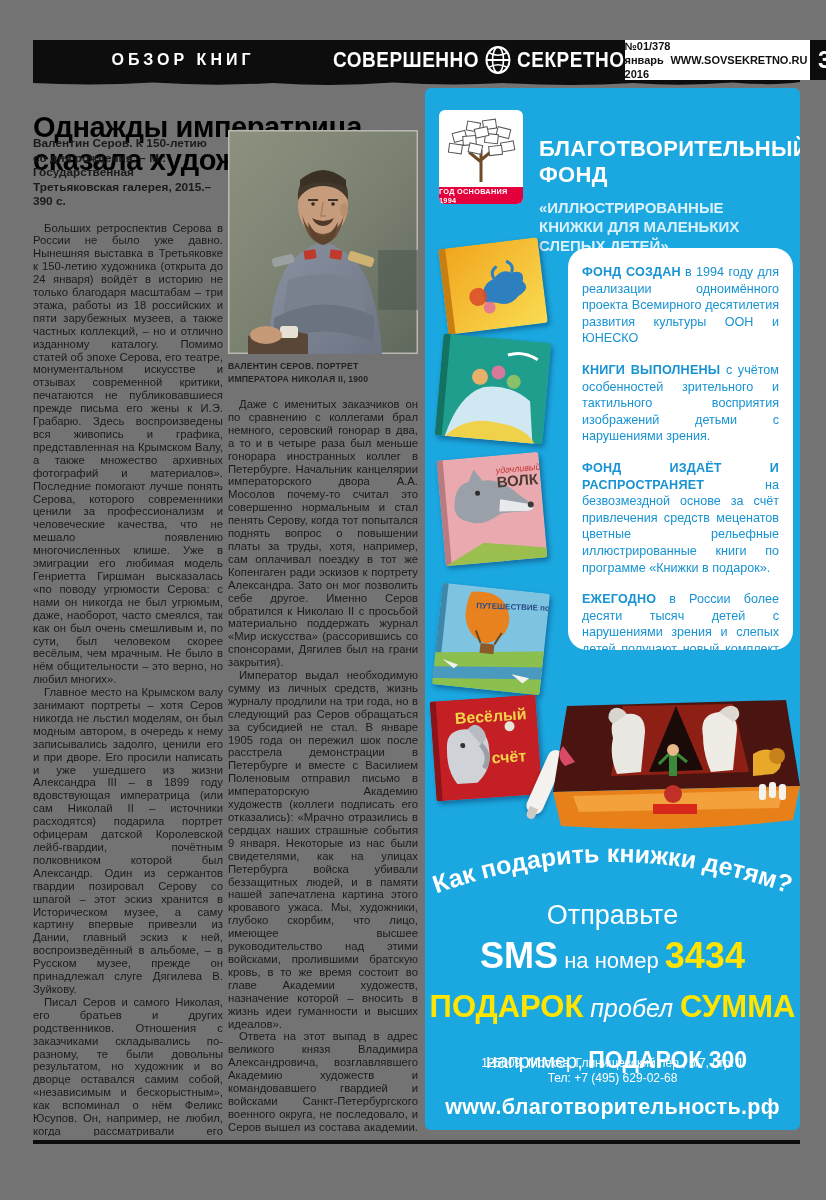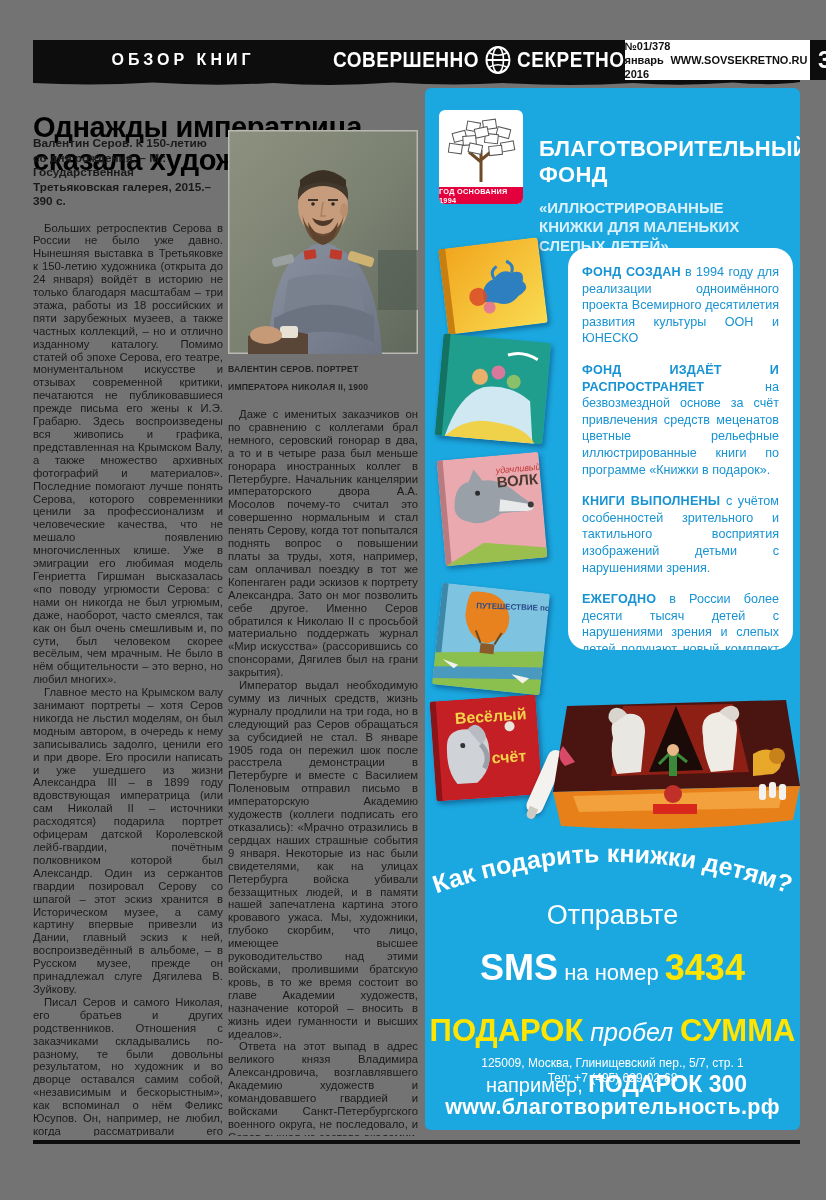--- a/index.html
+++ b/index.html
@@ -25,21 +25,21 @@
   
   .headline{position:absolute;left:33px;top:92px;width:392px;color:#000;
       font-size:29px;font-weight:800;letter-spacing:-0.4px;}
   .col{position:absolute;width:190px;font-size:11.3px;line-height:12.9px;color:#1a1a1a;
       text-align:justify;overflow:hidden;hyphens:auto;-webkit-hyphens:auto;}
   .col1{left:33px;top:136px;height:1000px;}
   .col2{left:228px;top:130px;height:1006px;}
   .lede{font-weight:bold;font-size:11.8px;line-height:14.5px;text-align:left;margin:0 0 13px 0;}
   .col p.body{margin:0;text-indent:11px;}
   .portrait{width:190px;height:224px;display:block;}
-  .caption{font-size:8.6px;font-weight:bold;line-height:18px;color:#222;
+  .caption{font-size:8.6px;font-weight:bold;line-height:13px;color:#222;
       text-align:left;margin:6px 0 12px 0;letter-spacing:.2px;}
   .botrule{position:absolute;left:33px;top:1140px;width:767px;height:4px;background:#0d0d0d;}
   
   .ad{position:absolute;left:425px;top:88px;width:375px;height:1042px;border-radius:6px;
       background:var(--ad-blue,#1ba7e0);overflow:hidden;color:#fff;}
   .ad-logo{position:absolute;left:14px;top:22px;width:84px;height:94px;background:#fff;
       border-radius:6px;overflow:hidden;}
   .ad-logo .band{position:absolute;left:0;bottom:0;width:100%;height:17px;background:#e3003c;
       color:#fff;font-size:7.3px;font-weight:bold;display:flex;align-items:center;justify-content:center;
       letter-spacing:.3px;}
@@ -53,24 +53,24 @@
   .ad-infobox b{letter-spacing:.2px;}
   .book{position:absolute;border-radius:3px;box-shadow:2px 3px 5px rgba(0,0,40,.35);overflow:hidden;}
   .pen{position:absolute;left:112px;top:660px;width:17px;height:68px;background:#f4f2ee;
       border-radius:8px;transform:rotate(24deg);box-shadow:1px 2px 4px rgba(0,0,40,.3);}
   .pen:before{content:"";position:absolute;left:4px;bottom:-6px;width:9px;height:12px;
       background:#cfcac2;border-radius:0 0 6px 6px;}
   .circus{position:absolute;left:128px;top:588px;width:247px;height:158px;}
   .arch{position:absolute;left:0;top:740px;width:375px;height:72px;}
   .promo{position:absolute;left:0;top:812px;width:375px;text-align:center;}
   .promo .send{font-size:27px;color:#fff;}
-  .promo .sline{margin-top:16px;font-size:22px;}
+  .promo .sline{margin-top:4px;font-size:22px;}
   .promo .sms{font-size:36px;font-weight:800;color:#fff;}
   .promo .num{font-size:36px;font-weight:800;color:var(--ad-yellow,#ffe500);}
-  .promo .gline{margin-top:24px;}
+  .promo .gline{margin-top:12px;}
   .promo .gift,.promo .sum{font-size:31px;font-weight:800;color:var(--ad-yellow,#ffe500);}
   .promo .space{font-size:25px;font-style:italic;color:#fff;}
   .promo .exline{margin-top:22px;font-size:20px;color:#fff;margin-left:8px;}
   .promo .exbold{font-size:23px;font-weight:800;}
   .ad-contacts{position:absolute;left:0;top:968px;width:375px;text-align:center;color:#fff;}
   .ad-contacts .addr{font-size:12px;line-height:15px;}
   .ad-contacts .url{margin-top:9px;font-size:21.5px;font-weight:800;letter-spacing:.3px;}
 </style>
 </head>
 <body>
@@ -188,22 +188,22 @@
       <div class="band">ГОД ОСНОВАНИЯ 1994</div>
     </div>
 
     <div class="ad-title">
       <div class="t1">БЛАГОТВОРИТЕЛЬНЫЙ ФОНД</div>
       <div class="t2">«ИЛЛЮСТРИРОВАННЫЕ КНИЖКИ ДЛЯ МАЛЕНЬКИХ СЛЕПЫХ ДЕТЕЙ»</div>
     </div>
 
     <div class="ad-infobox">
       <p><b>ФОНД СОЗДАН</b><span> в 1994 году для реализации одноимённого проекта Всемирного десятилетия развития культуры ООН и ЮНЕСКО</span></p>
+      <p><b>КНИГИ ВЫПОЛНЕНЫ</b><span> с учётом особенностей зрительного и тактильного восприятия изображений детьми с нарушениями зрения.</span></p>
       <p><b>ФОНД ИЗДАЁТ И РАСПРОСТРАНЯЕТ</b><span> на безвозмездной основе за счёт привлечения средств меценатов цветные рельефные иллюстрированные книги по программе «Книжки в подарок».</span></p>
-      <p><b>КНИГИ ВЫПОЛНЕНЫ</b><span> с учётом особенностей зрительного и тактильного восприятия изображений детьми с нарушениями зрения.</span></p>
       <p><b>ЕЖЕГОДНО</b><span> в России более десяти тысяч детей с нарушениями зрения и слепых детей получают новый комплект книг по благотворительной подписке.</span></p>
     </div>
 
     <div class="book" style="left:18px;top:155px;width:100px;height:86px;transform:rotate(-7deg);">
       <svg viewBox="0 0 100 86" width="100" height="86">
         <defs>
             <linearGradient id="bkY" x1="0" y1="0" x2="1" y2="1">
           <stop offset="0" stop-color="#f1a41c"></stop>
               <stop offset="1" stop-color="#f9dc52"></stop>
             </linearGradient>

